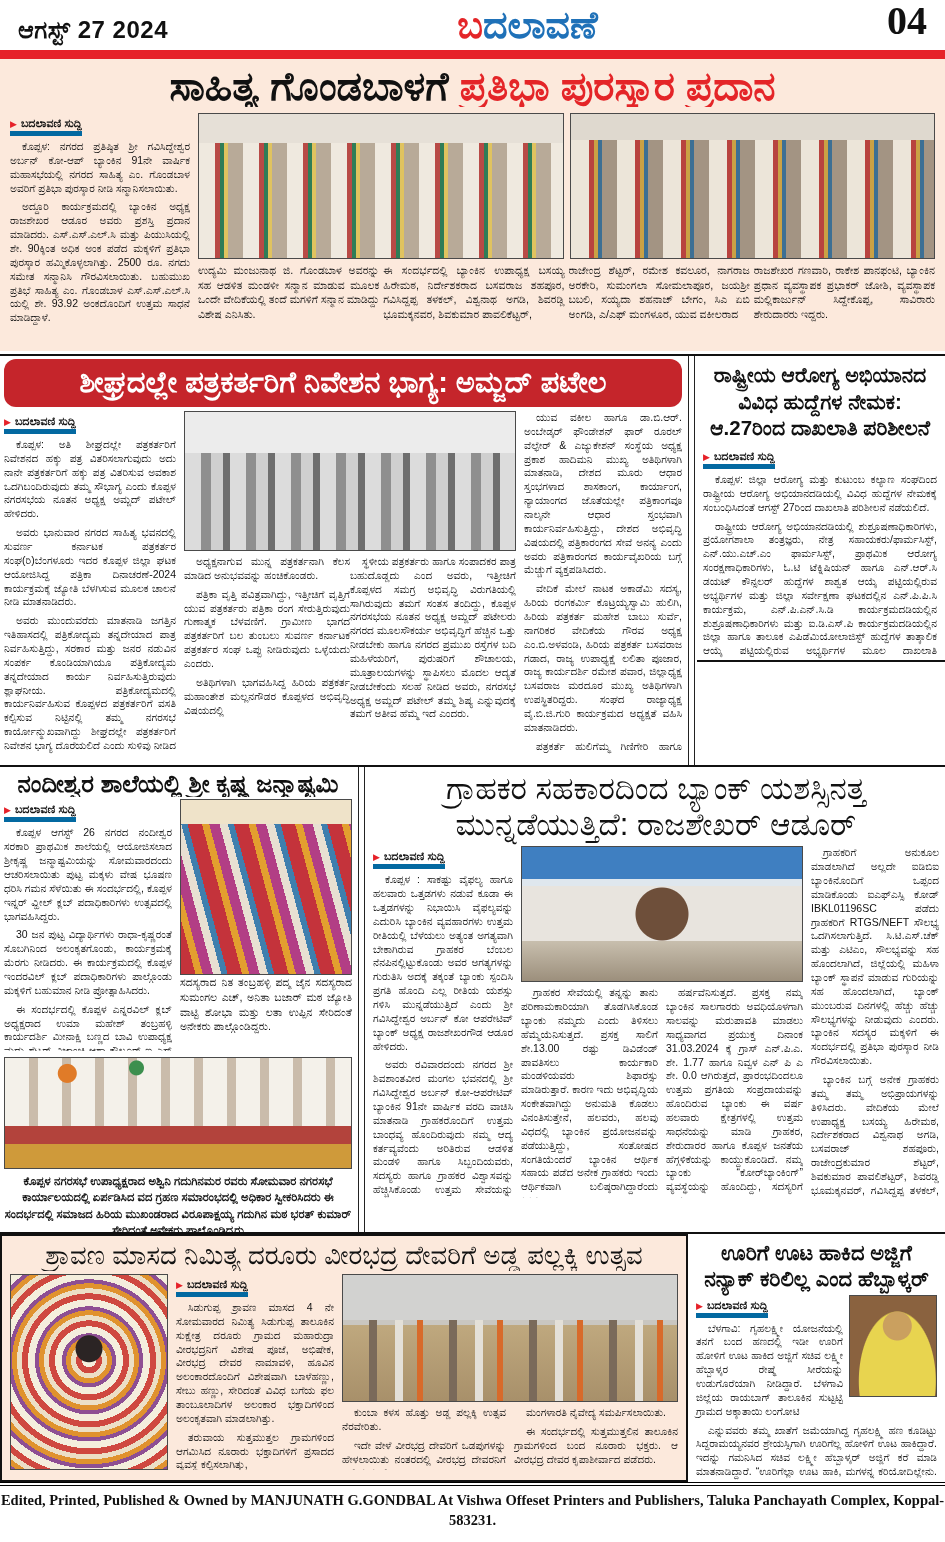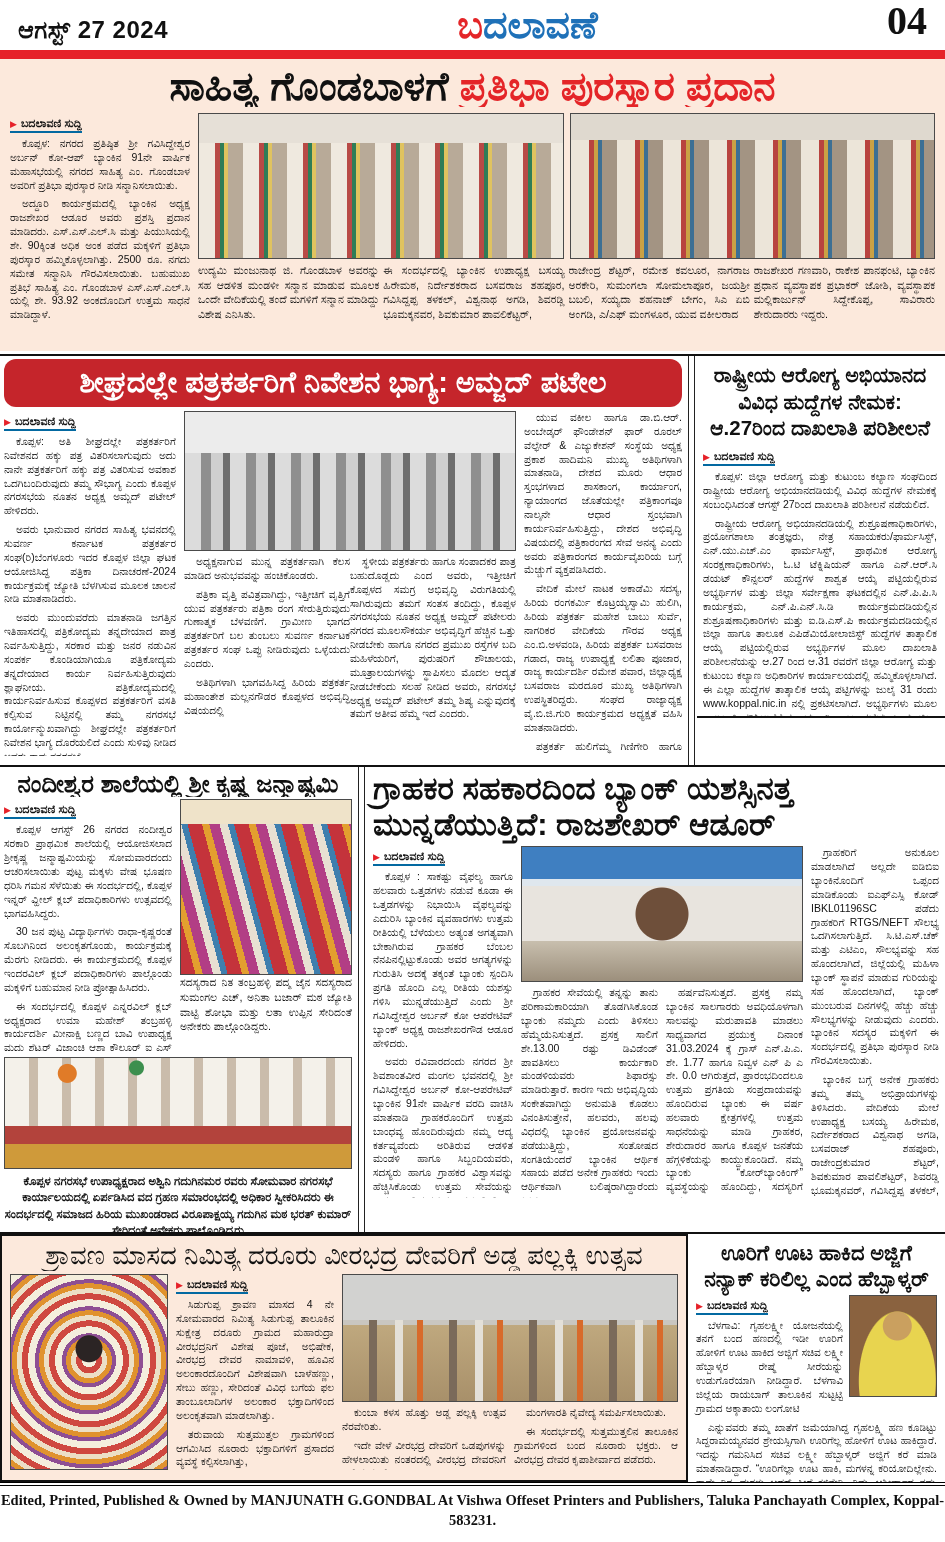--- a/index.html
+++ b/index.html
@@ -12,21 +12,21 @@
   .hdr{display:flex;align-items:flex-end;justify-content:space-between;
        padding:0 18px 4px 18px;height:44px;}
   .hdr-date{font-size:24px;font-weight:bold;letter-spacing:0.5px;}
   .masthead{font-size:38px;font-weight:bold;line-height:1;}
   .masthead .m1{color:#e42528;}
   .masthead .m2{color:#1f71b8;}
   .hdr-page{font-size:40px;font-weight:bold;font-family:"Liberation Serif",serif;}
   .redbar{height:9px;background:#e62129;margin:2px 0 0 0;}
   
   .byline{display:inline-block;font-size:11px;font-weight:bold;
-          border-bottom:2px solid #0369a1;padding-bottom:1px;margin:2px 0 4px 0;}
+          border-bottom:5px solid #0369a1;padding-bottom:1px;margin:2px 0 4px 0;}
   .byline .tri{color:#e62129;font-size:9px;margin-right:4px;}
   .bt{font-size:10.5px;line-height:1.32;text-align:justify;margin:0 0 5px 0;text-indent:12px;}
   .cap{font-size:10.8px;line-height:1.35;text-align:justify;margin:0;}
   .photo{border:1px solid #4a4a4a;box-sizing:border-box;}
   .vdiv{width:5px;border-left:1.5px solid #222;border-right:1.5px solid #222;align-self:stretch;margin:0 2px;}
   .col{overflow:hidden;}
   
   .art1{background:#fce9dc;padding:4px 10px 6px 10px;box-sizing:border-box;height:292px;}
   .art1 h1{margin:2px 0 6px 0;text-align:center;font-size:40px;line-height:1.05;
            white-space:nowrap;overflow:hidden;font-weight:bold;}
@@ -55,21 +55,21 @@
   .a2-c1{width:172px;flex:none;}
   .a2-mid{width:332px;flex:none;display:flex;flex-direction:column;}
   .a2-photo{height:140px;flex:none;background:
     linear-gradient(180deg,#ececec 0 30%,rgba(0,0,0,0) 30%),
     repeating-linear-gradient(90deg,#dcdcdc 0 16px,#8f8f8f 16px 26px,#cfcfcf 26px 38px,#6e6e6e 38px 45px),
     #bdbdbd;}
   .a2-cols{display:flex;gap:0;flex:1;margin-top:4px;overflow:hidden;}
   .a2-cols .col{flex:1;}
   .a2-c4{flex:1;min-width:0;}
   .health{flex:1;min-width:0;padding:4px 8px 0 6px;border-bottom:2.5px solid #111;
-          box-sizing:border-box;height:362px;}
+          box-sizing:border-box;height:306px;}
   .health h2{margin:2px 0 4px 0;font-size:20.5px;line-height:1.3;text-align:center;font-weight:bold;}
   
   .lowerband{display:flex;border-top:2.5px solid #111;height:465px;}
   .art3{width:356px;flex:none;padding:2px 4px;box-sizing:border-box;}
   .art3 h2{margin:2px 0 2px 0;font-size:24px;font-weight:bold;text-align:center;
            white-space:nowrap;overflow:hidden;line-height:1.1;}
   .art3-body{display:flex;gap:8px;height:252px;}
   .a3-left{width:168px;flex:none;}
   .a3-right{flex:1;display:flex;flex-direction:column;min-width:0;}
   .a3-photo{height:176px;flex:none;background:
@@ -78,21 +78,21 @@
     #c9a;}
   .a3-photoblock{margin-top:6px;}
   .a3-photo2{height:112px;background:
     radial-gradient(circle at 18% 14%,#e07b28 0 9px,rgba(0,0,0,0) 10px),
     radial-gradient(circle at 38% 9%,#3c8f4e 0 7px,rgba(0,0,0,0) 8px),
     linear-gradient(180deg,rgba(0,0,0,0) 62%,#b3433c 62% 78%,#cf9a3a 78% 100%),
     repeating-linear-gradient(90deg,#f4f1ea 0 24px,#cabcab 24px 33px),
     #e8dfd0;}
   .a3-bigcap{font-size:11.5px;font-weight:bold;text-align:center;line-height:1.4;margin-top:4px;}
   .art4{flex:1;min-width:0;padding:2px 6px;box-sizing:border-box;}
-  .art4 h2{margin:2px 0 4px 0;font-size:31px;font-weight:bold;line-height:1.15;}
+  .art4 h2{margin:2px 0 4px 0;font-size:31px;font-weight:normal;text-align:center;line-height:1.15;}
   .art4-body{display:flex;gap:8px;height:352px;}
   .a4-c1{width:140px;flex:none;}
   .a4-mid{width:282px;flex:none;display:flex;flex-direction:column;}
   .a4-photo{height:136px;flex:none;background:
     linear-gradient(180deg,#3f7fc1 0 24%,#dfe7ee 24% 29%,rgba(0,0,0,0) 29%),
     radial-gradient(circle at 50% 50%,#6e4f3a 0 26px,rgba(0,0,0,0) 27px),
     linear-gradient(180deg,#e8e4de 0 70%,#c8bfae 70%,#9c8f7c 100%);}
   .a4-cols{display:flex;gap:8px;flex:1;margin-top:4px;overflow:hidden;}
   .a4-cols .col{flex:1;}
   .a4-c4{flex:1;min-width:0;}

